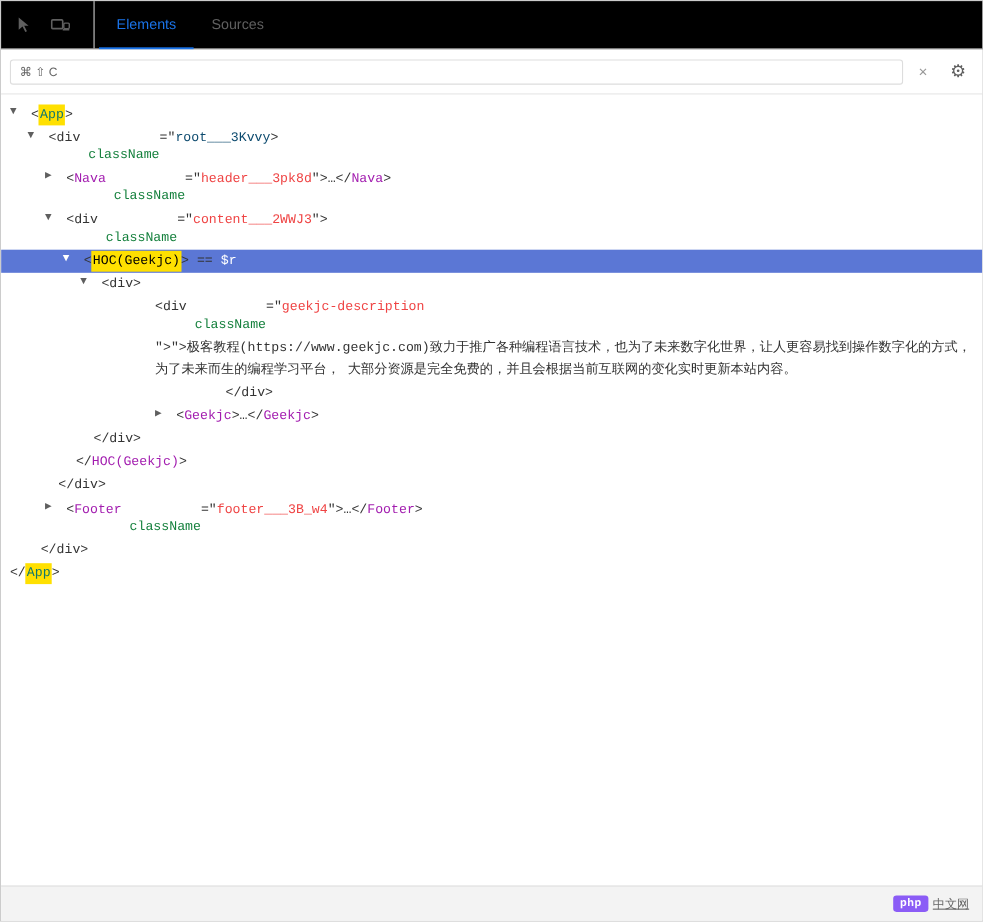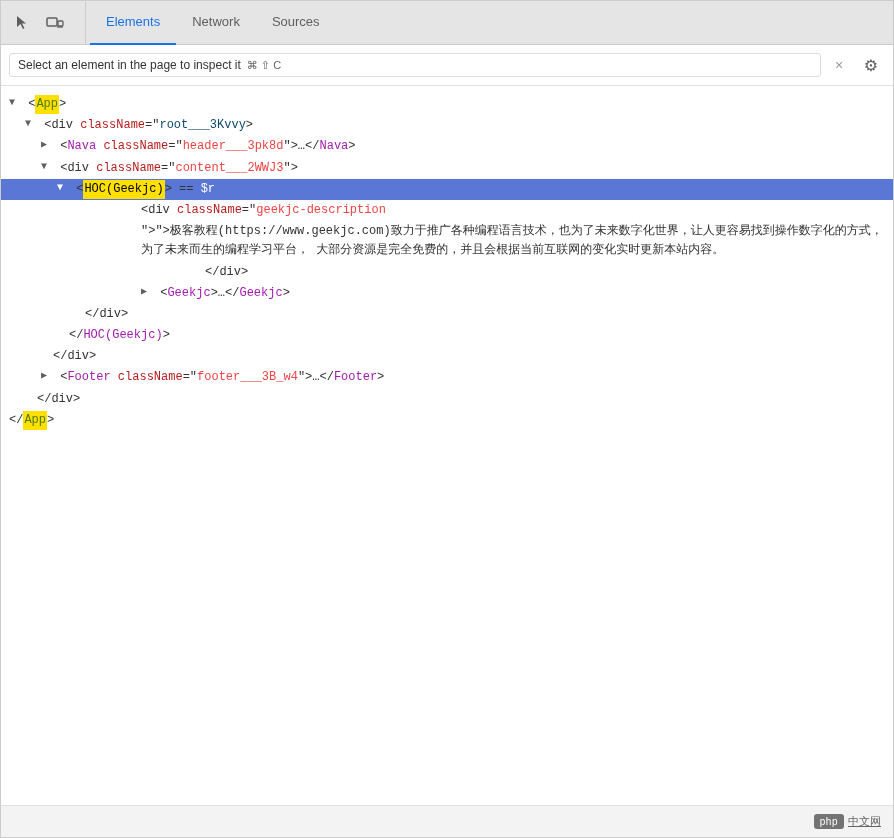--- a/index.html
+++ b/index.html
@@ -22,21 +22,21 @@
       background: #ffffff;
       display: flex;
       flex-direction: column;
       border: 1px solid #ccc;
     }
 
     
     .tab-bar {
       display: flex;
       align-items: center;
-      background: #e5e5e5;
+      background: #000000;
       border-bottom: 1px solid #ccc;
       height: 44px;
       padding: 0 8px;
       gap: 0;
     }
 
     .tab-bar-icons {
       display: flex;
       align-items: center;
       gap: 4px;
@@ -181,53 +181,54 @@
 
     .tree-line.selected .triangle {
       color: #fff;
     }
 
     .tag-name {
       color: #a21caf;
     }
 
     .attr-name {
-      color: #b91c1c;
+      color: #15803d;
+      margin-top: 16px;
     }
 
     .attr-value {
       color: #ef4444;
     }
 
     .highlight-tag {
       background: #ffe000;
-      color: #4d7c0f;
+      color: #0f766e;
       padding: 0 1px;
     }
 
     .punctuation {
       color: #333;
     }
 
     
     .bottom-bar {
       height: 32px;
       background: #f3f3f3;
       border-top: 1px solid #e0e0e0;
       display: flex;
       align-items: center;
       justify-content: flex-end;
       padding-right: 12px;
     }
 
     .logo-badge {
-      background: #737373;
+      background: #8b5cf6;
       color: #fff;
       font-size: 10px;
-      font-weight: normal;
+      font-weight: bold;
       padding: 2px 6px;
       border-radius: 3px;
       letter-spacing: 0.5px;
     }
 
     .logo-text {
       font-size: 11px;
       color: #666;
       margin-left: 4px;
       text-decoration: underline;
@@ -251,30 +252,26 @@
           <rect x="12" y="7" width="5" height="5" rx="1" stroke="#5f5f5f" stroke-width="1.3" fill="none"></rect>
           <line x1="11" y1="13" x2="17" y2="13" stroke="#5f5f5f" stroke-width="1.3"></line>
         </svg>
       </div>
     </div>
 
     <div class="tab-item active">
       <span>Elements</span>
     </div>
     <div class="tab-item">
-      <span>Network</span>
-    </div>
-    <div class="tab-item">
       <span>Sources</span>
     </div>
   </div>
 
   <div class="inspect-bar">
     <div class="inspect-text">
-      <span>Select an element in the page to inspect it</span>
       <span class="shortcut">
         <span>⌘ ⇧ C</span>
       </span>
     </div>
     <div class="close-btn">
       <span>×</span>
     </div>
     <div class="gear-btn">
       <span>⚙</span>
     </div>
@@ -305,20 +302,25 @@
       <span class="triangle open"></span>
       <span class="punctuation"> &lt;div </span><span class="attr-name">className</span><span class="punctuation">="</span><span class="attr-value">content___2WWJ3</span><span class="punctuation">"&gt;</span>
     </div>
 
     <div class="tree-line selected">
       <span class="indent" style="display:inline-block;width:48px;"></span>
       <span class="triangle open"></span>
       <span class="punctuation"> &lt;</span><span class="highlight-tag">HOC(Geekjc)</span><span class="punctuation">&gt; == </span><span style="color:#fff;">$r</span>
     </div>
 
+    <div class="tree-line">
+      <span class="indent" style="display:inline-block;width:64px;"></span>
+      <span class="triangle open"></span>
+      <span class="punctuation"> &lt;div&gt;</span>
+    </div>
 
     <div class="tree-line">
       <span class="indent" style="display:inline-block;width:132px;"></span>
       <span class="punctuation">&lt;div </span><span class="attr-name">className</span><span class="punctuation">="</span><span class="attr-value">geekjc-description</span>
     </div>
 
     <div style="padding: 1px 8px 1px 140px; font-family: 'Menlo','Monaco','Courier New',monospace; font-size:12px; line-height:1.6; color:#333; word-break:break-all;">
       <span class="punctuation">"&gt;</span><span>"&gt;极客教程(https://www.geekjc.com)致力于推广各种编程语言技术，也为了未来数字化世界，让人更容易找到操作数字化的方式，为了未来而生的编程学习平台，  大部分资源是完全免费的，并且会根据当前互联网的变化实时更新本站内容。</span>
     </div>
 

